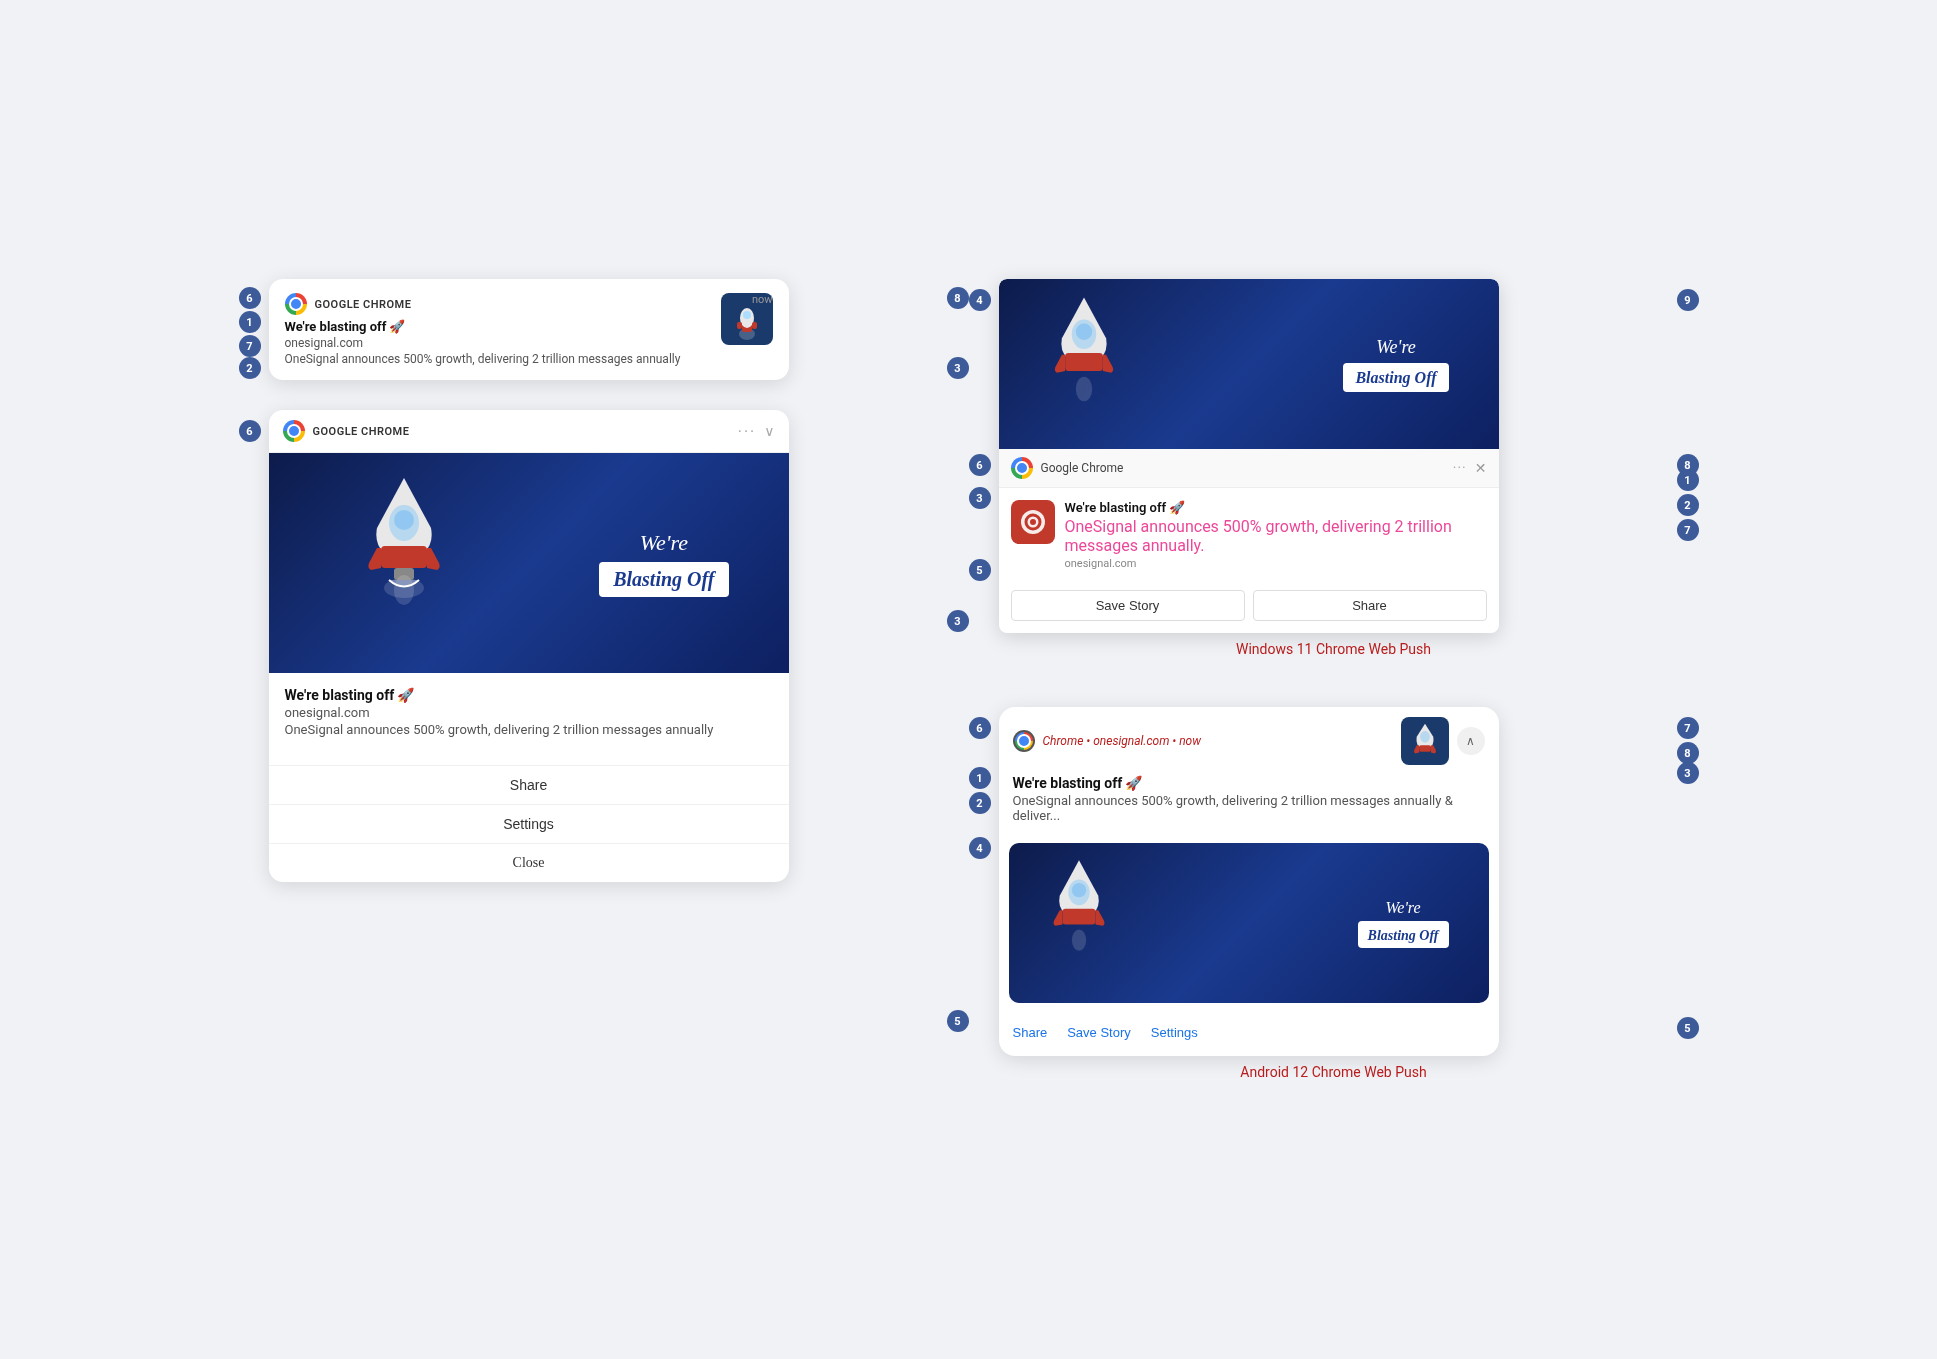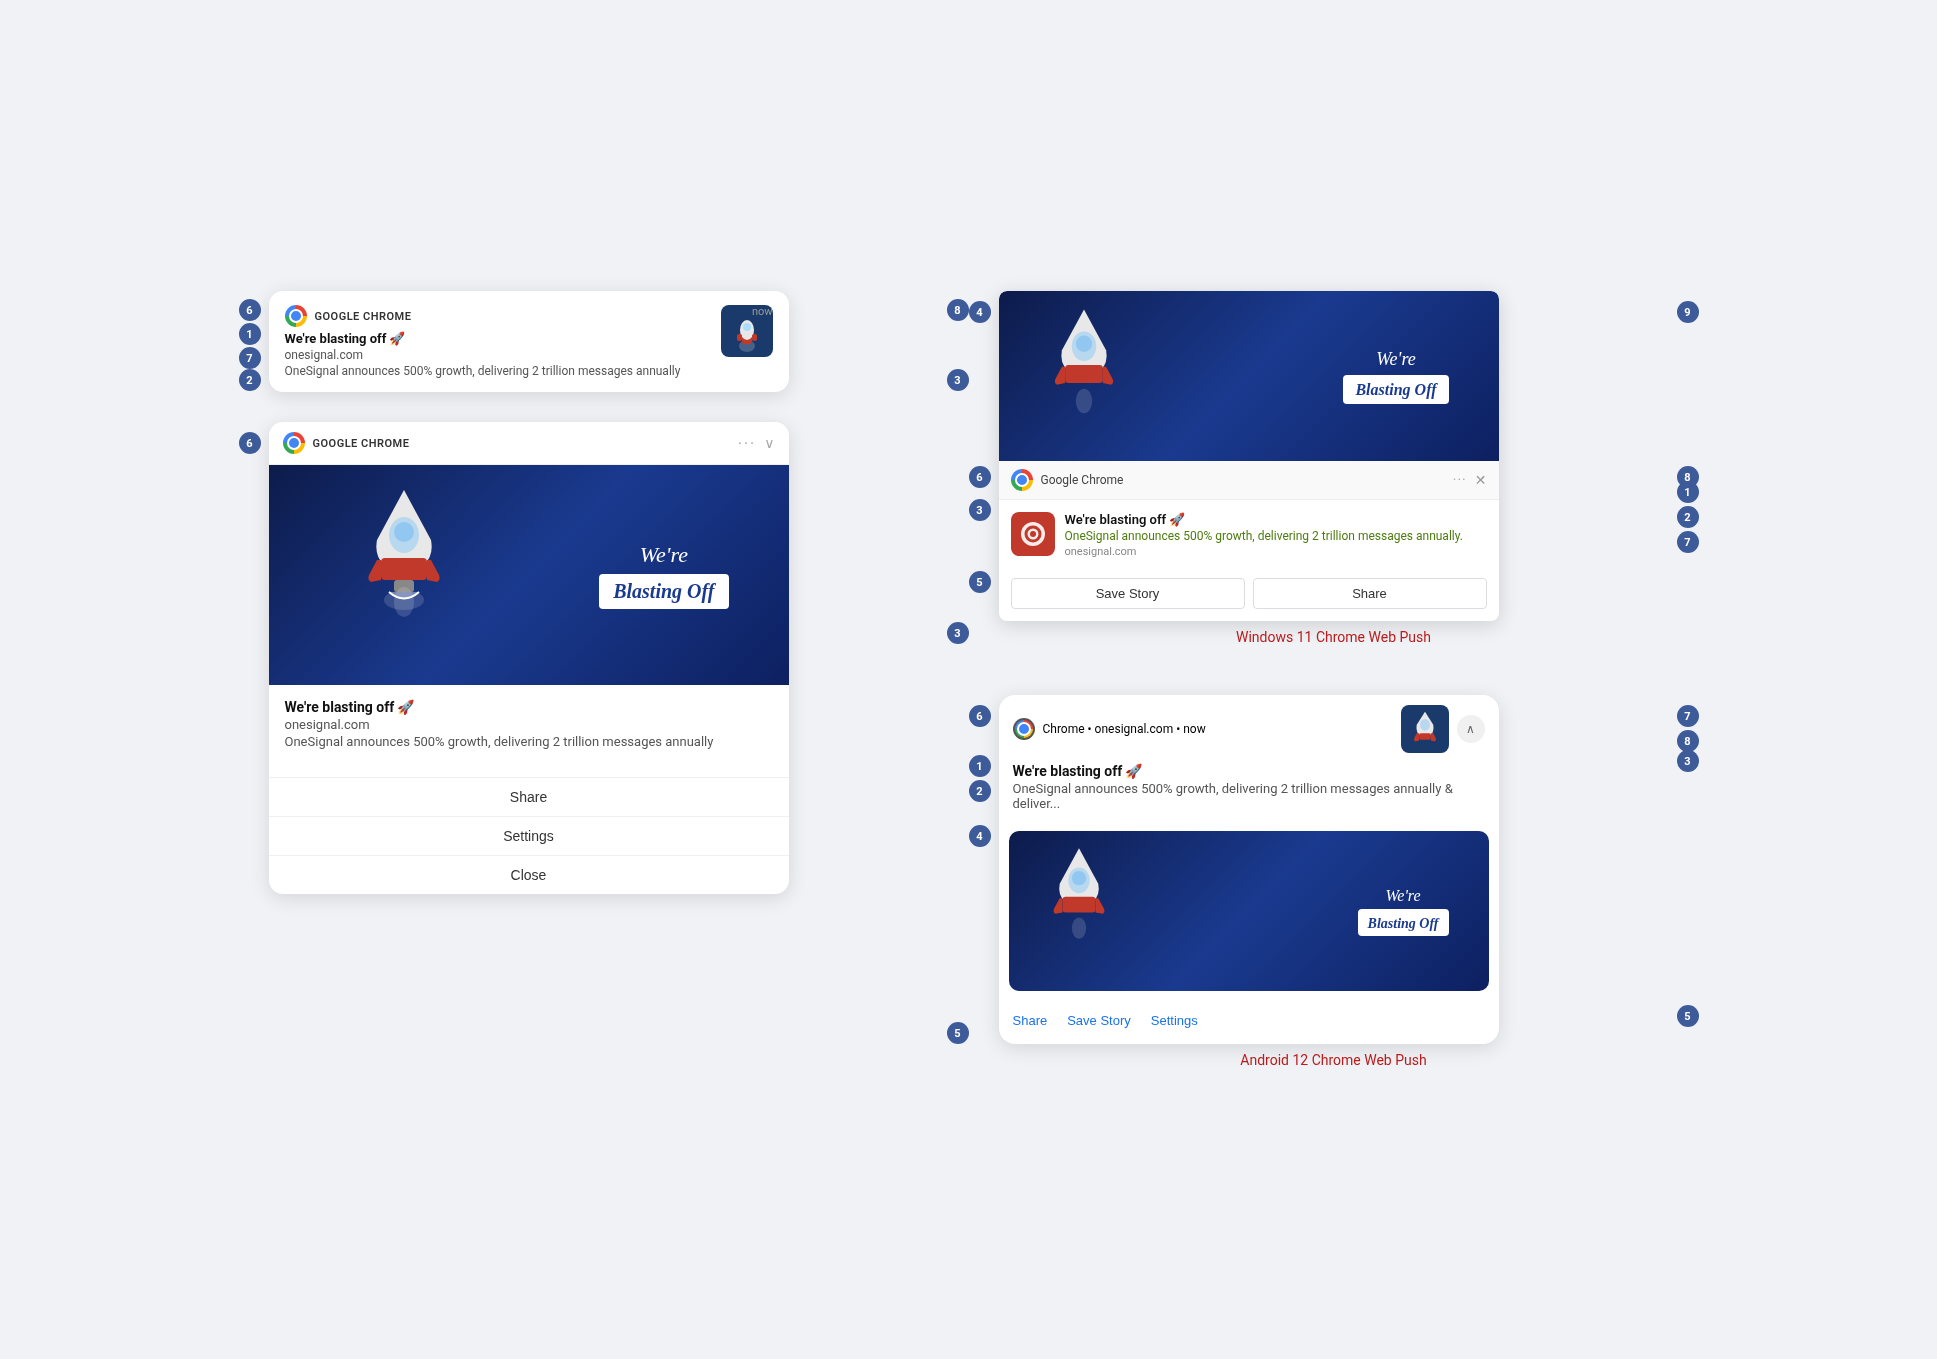--- a/index.html
+++ b/index.html
@@ -180,21 +180,21 @@
       width: 100%;
       padding: 11px;
       text-align: center;
       font-size: 14px;
       color: #333;
       border: none;
       background: transparent;
       cursor: pointer;
       border-bottom: 1px solid #f0f0f0;
     }
-    .macos-large .action-btn:last-child { border-bottom: none; }
+    .macos-large .action-btn:last-child { border-bottom: none; font-family: Liberation Serif, serif; }
 
     .caption {
       text-align: center;
       font-size: 14px;
       color: #b91c1c;
       margin-top: 8px;
     }
     .win11-hero {
       width: 100%;
       height: 170px;
@@ -251,22 +251,22 @@
       justify-content: center;
       flex-shrink: 0;
     }
     .win11-text .notif-title {
       font-size: 13px;
       font-weight: 600;
       color: #111;
       margin-bottom: 2px;
     }
     .win11-text .notif-desc {
-      font-size: 12px;
-      color: #4d7c0f;
+      font-size: 16px;
+      color: #ec4899;
       margin-bottom: 2px;
     }
     .win11-text .notif-url {
       font-size: 11px;
       color: #888;
     }
     .win11-actions {
       display: flex;
       gap: 8px;
       padding: 8px 12px 12px;
@@ -298,22 +298,23 @@
       width: 22px;
       height: 22px;
       border-radius: 50%;
       background: #555;
       display: flex;
       align-items: center;
       justify-content: center;
     }
     .android-app-meta {
       font-size: 12px;
-      color: #000000;
+      color: #b91c1c;
       flex: 1;
+      font-style: italic;
     }
     .android-thumb {
       width: 48px;
       height: 48px;
       border-radius: 8px;
       background: #1a3a6b;
       display: flex;
       align-items: center;
       justify-content: center;
     }

